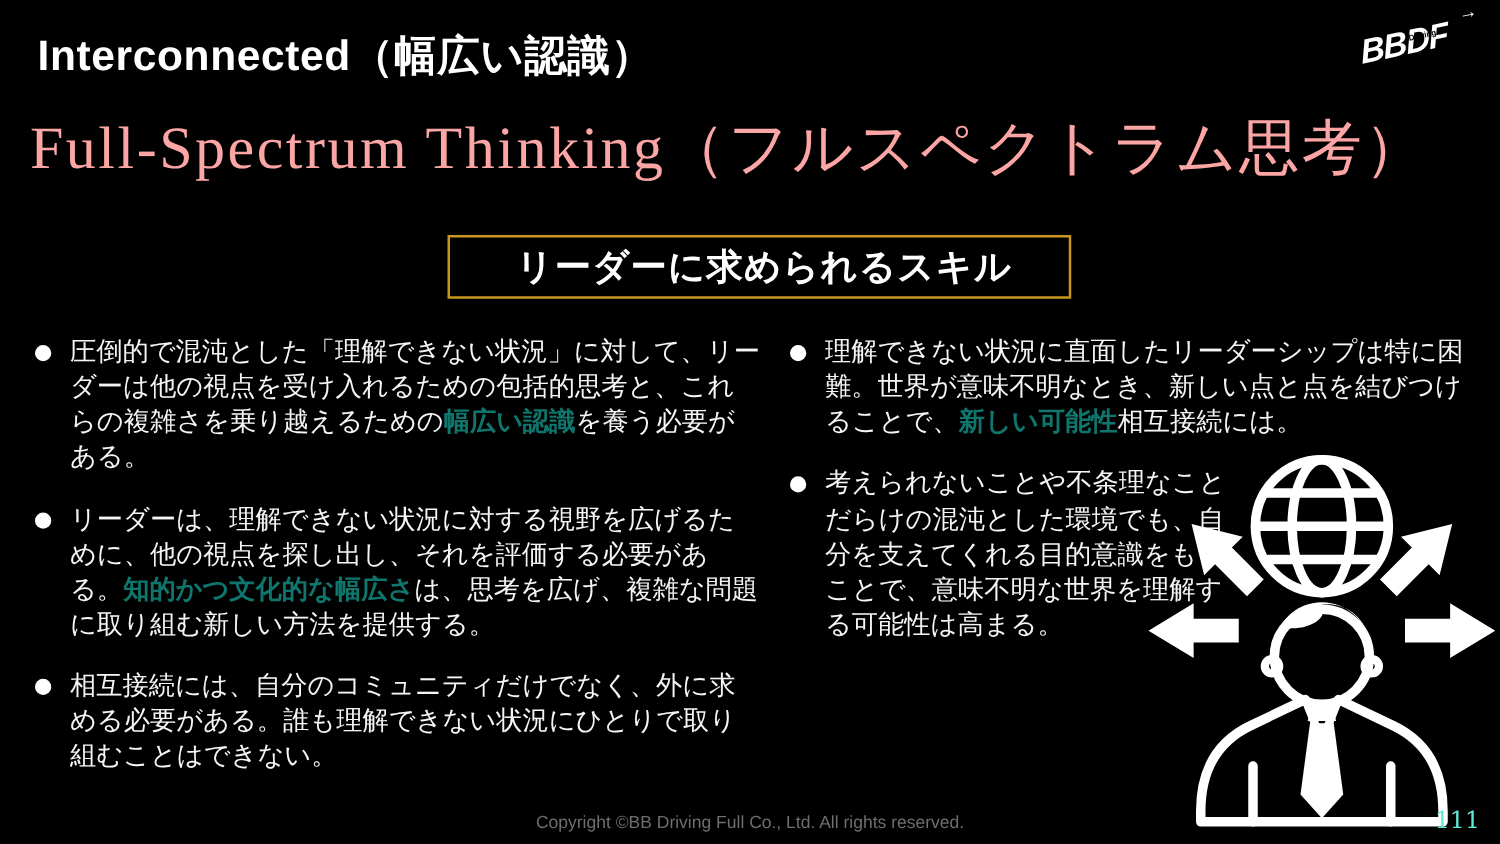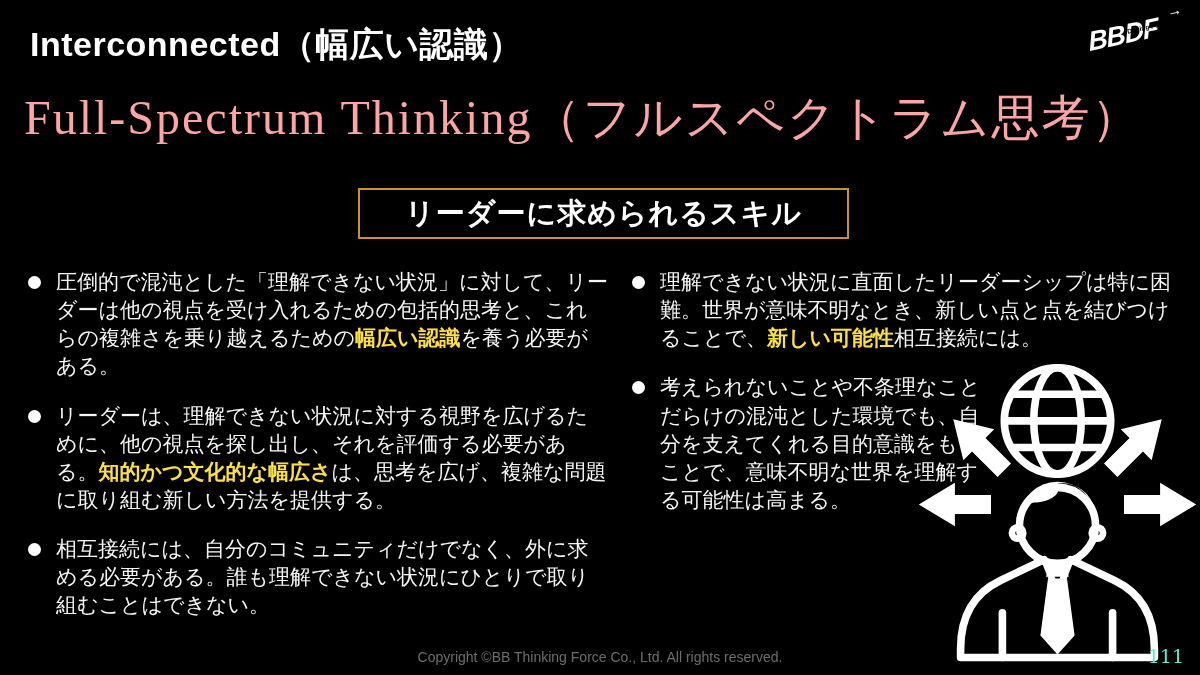--- a/index.html
+++ b/index.html
@@ -36,36 +36,36 @@
   }
   .logo-arrow {
     position:absolute; top:-7px; right:-12px; color:#fff;
     font-size:15px; font-weight:900;
   }
 
   
   .heading-box {
     position:absolute; left:358px; top:188px; width:487px; height:47px;
     border:2px solid #C8961E; background:#000;
-    display:flex; align-items:center; justify-content:center;
+    display:flex; align-items:center; justify-content:center;padding-left:8px;
   }
   .heading-box span { font-size:29px; font-weight:700; color:#fff; letter-spacing:1px; }
 
   
   .col { position:absolute; top:268px; }
   .col-left  { left:28px;  width:580px; }
   .col-right { left:632px; width:548px; }
   .bullet { display:flex; margin-bottom:21px; }
   .dot {
     width:13px; height:13px; border-radius:50%; background:#fff;
     margin:8px 15px 0 0; flex:none;
   }
   .btext { font-size:21px; line-height:1.34; color:#f5f5f5; }
   .narrow .btext { max-width:338px; }
-  .hl { color:#fde047; font-weight:700; }
+  .hl { color:#0f766e; font-weight:700; }
 
   
   .person-globe { position:absolute; left:915px; top:362px; }
 
   
   .footer {
     position:absolute; left:0; bottom:10px; width:100%;
     text-align:center; color:#6e6e6e; font-size:14px;
   }
   .page-number {
@@ -142,16 +142,16 @@
       <circle cx="192" cy="180" r="6" stroke="#ffffff" stroke-width="7" fill="none"></circle>
 
       <path d="M136,208 L90,230 Q48,250 48,302 L48,311 L252,311 L252,302 Q252,250 210,230 L164,208" stroke="#ffffff" stroke-width="8" fill="none" stroke-linejoin="round" stroke-linecap="round"></path>
       <path d="M136,208 L152,248 M164,208 L148,248" stroke="#ffffff" stroke-width="7" fill="none" stroke-linecap="round"></path>
       <path d="M142,212 L158,212 L162,226 L138,226 Z" fill="#ffffff"></path>
       <path d="M140,228 L160,228 L168,288 L150,308 L132,288 Z" fill="#ffffff"></path>
       <path d="M92,264 L92,311 M208,264 L208,311" stroke="#ffffff" stroke-width="8" stroke-linecap="round"></path>
     </svg>
   </div>
 
-  <div class="footer">Copyright ©BB Thinking Force Co., Ltd. All rights reserved.</div>
+  <div class="footer">Copyright ©BB Driving Full Co., Ltd. All rights reserved.</div>
   <div class="page-number">111</div>
 
 </div>
 
 </body></html>

